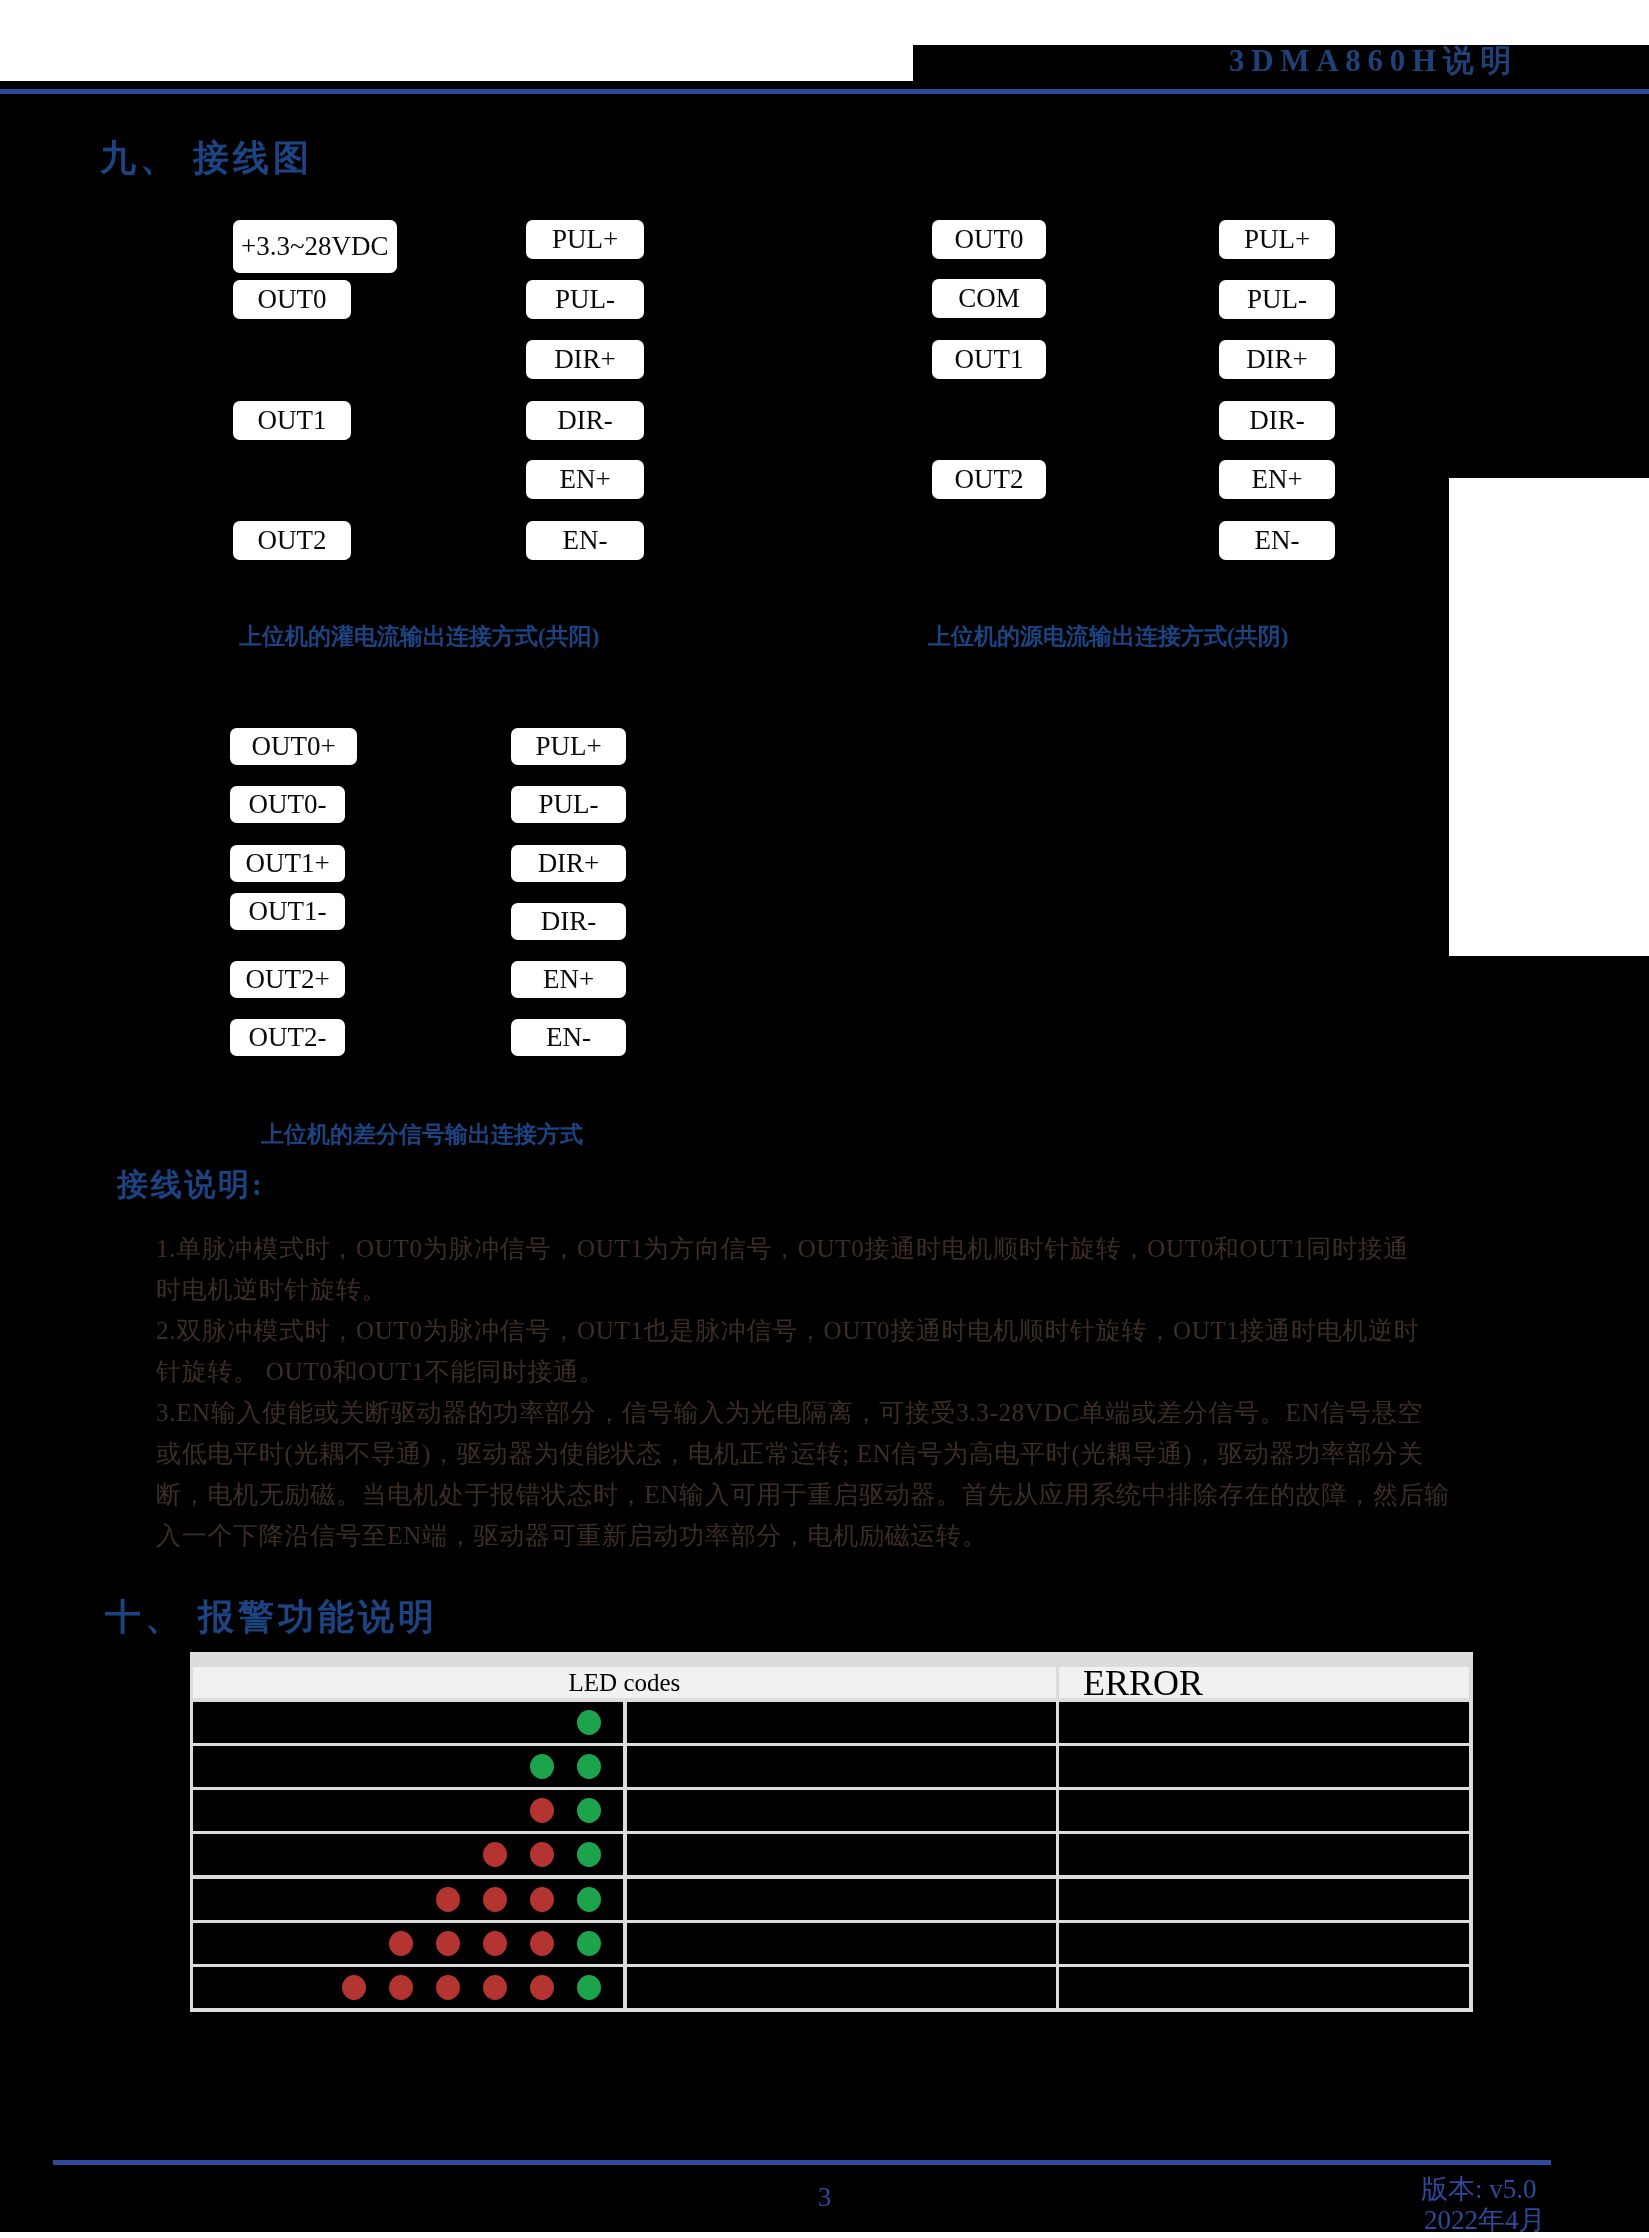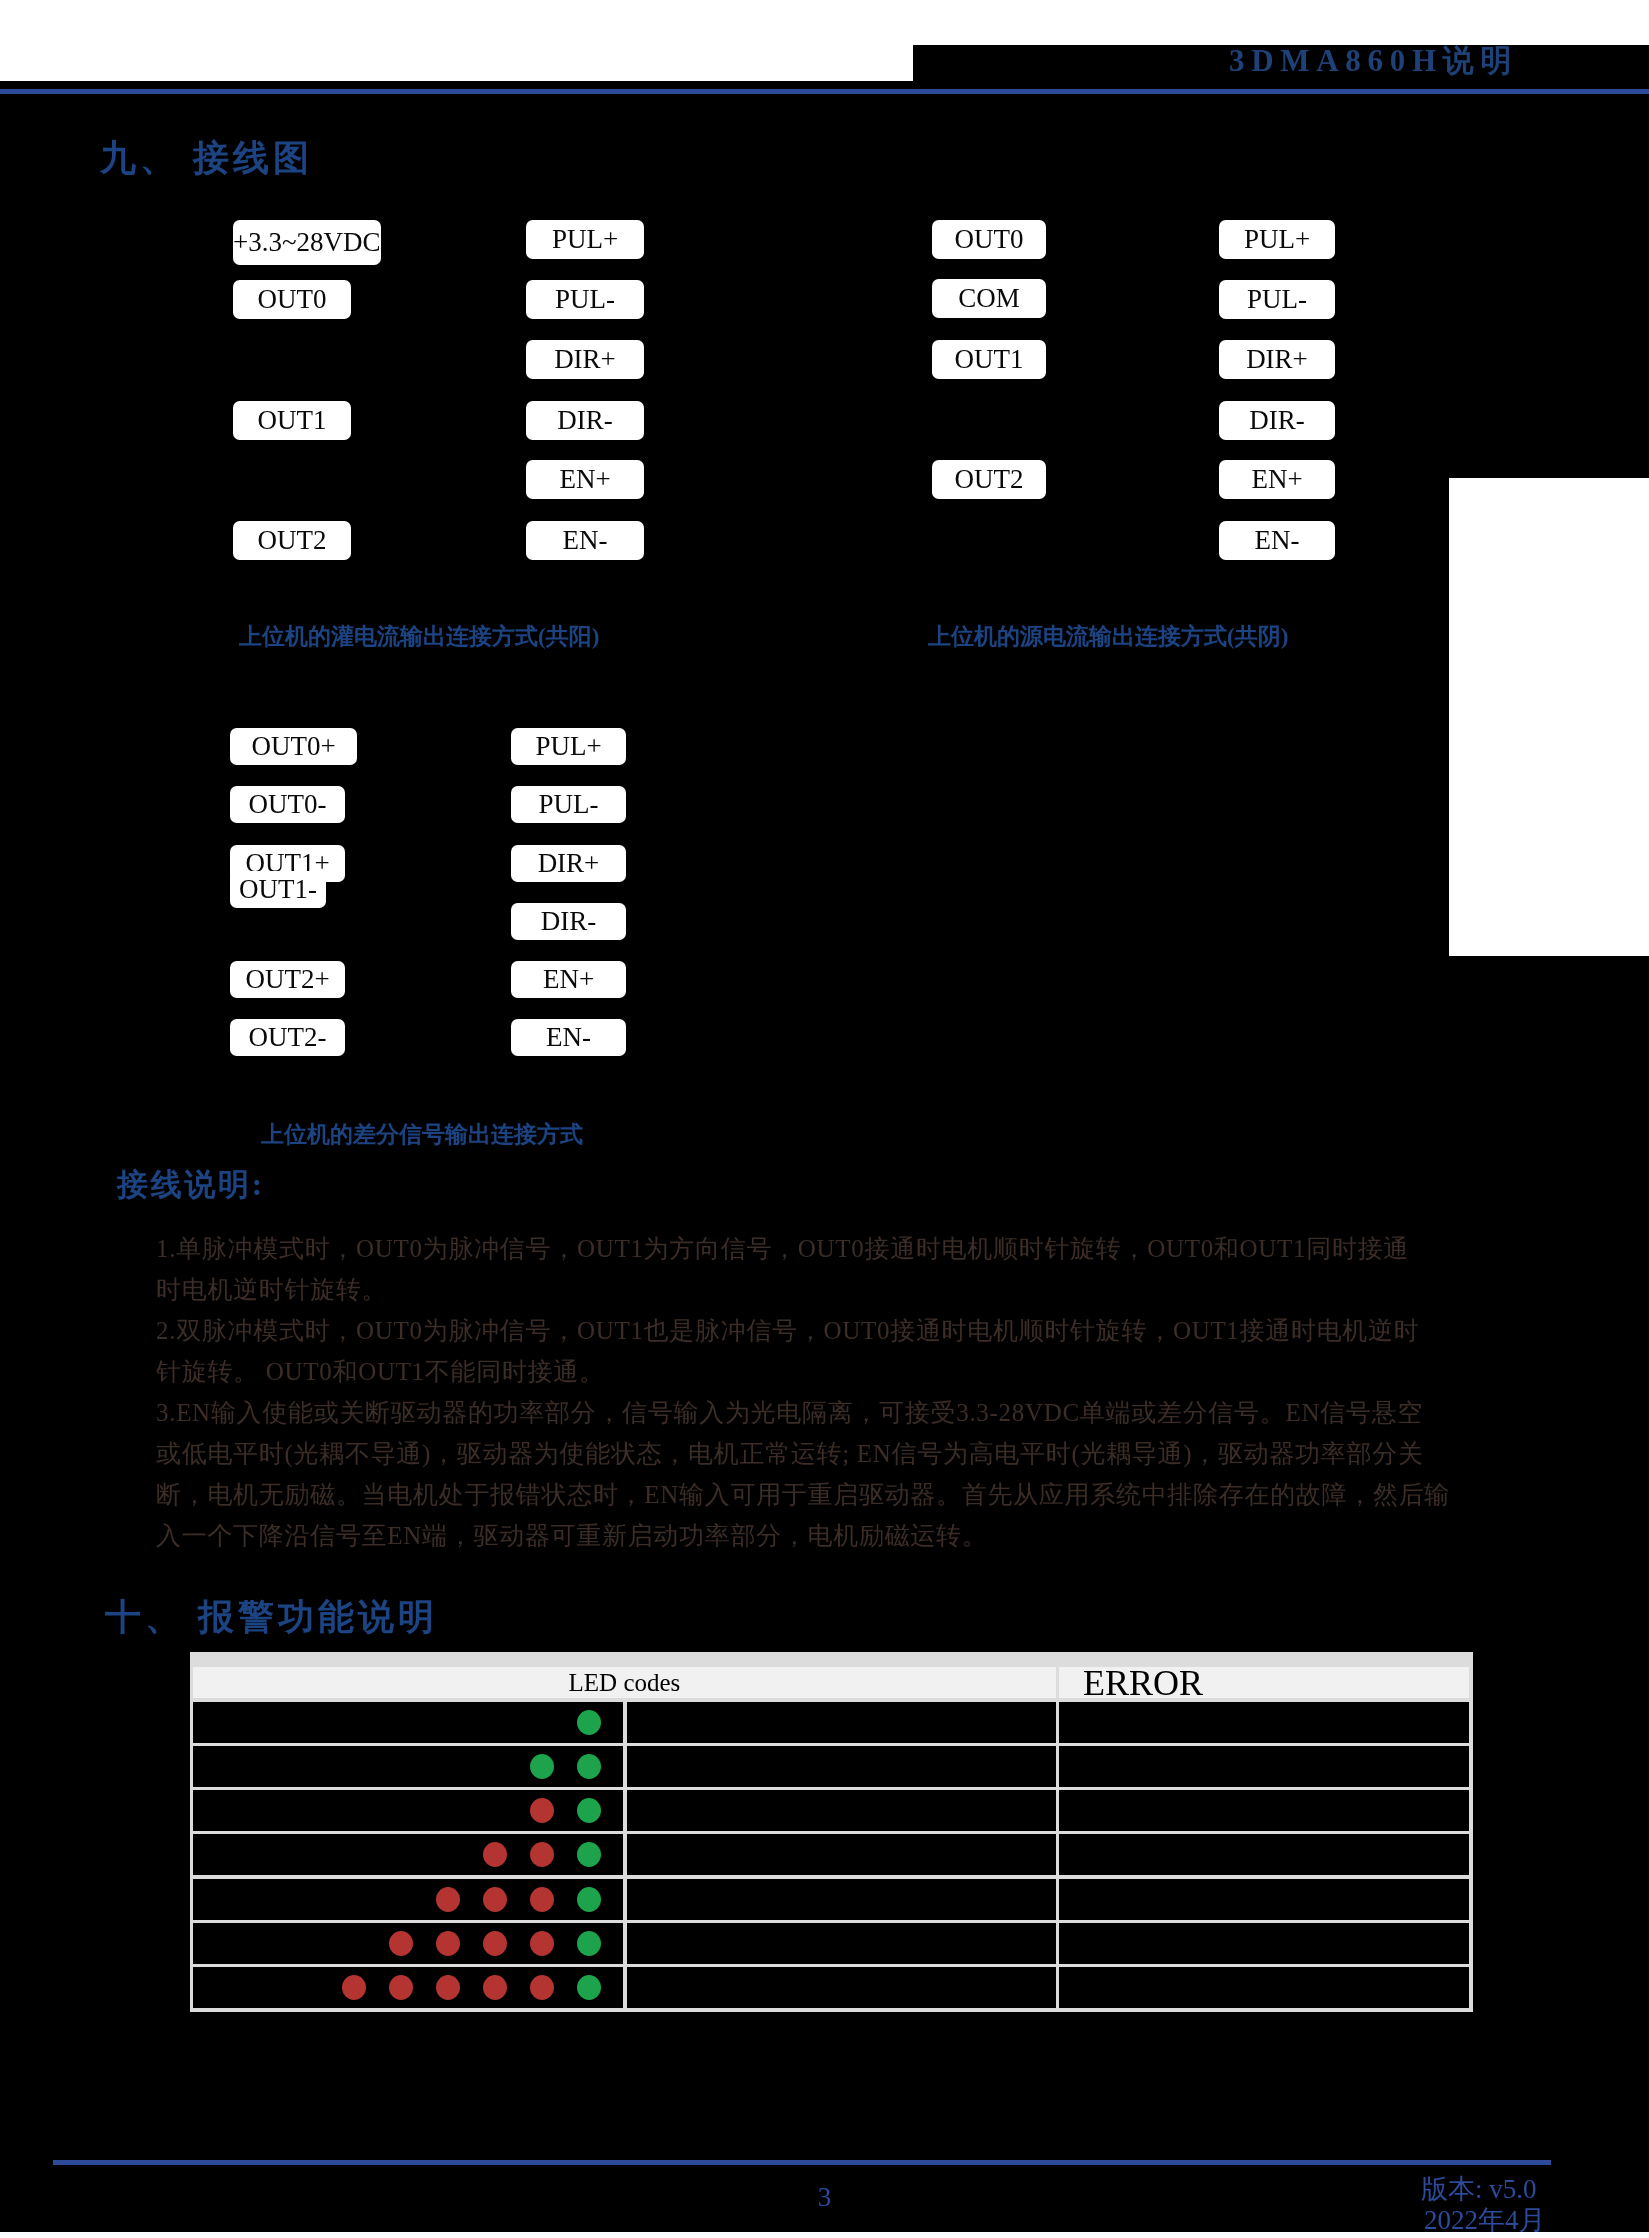--- a/index.html
+++ b/index.html
@@ -58,21 +58,21 @@
 <div class="page">
 
   <div class="hdr-white-top"></div>
   <div class="hdr-white-left"></div>
   <div class="hdr-title">3DMA860H说明</div>
   <div class="rule-top"></div>
 
   <div class="sec-title sec9">九、 接线图</div>
 
   <div id="wiring-diagrams">
-      <div class="pinbox" style="left: 233px; top: 220px; height: 45px; padding: 0px 0;">+3.3~28VDC</div>
+      <div class="pinbox" style="left: 233px; top: 220px; height: 53px; padding: 0px 8px;">+3.3~28VDC</div>
       <div class="pinbox" style="left: 233px; top: 280px; height: 39px; width: 118px;">OUT0</div>
       <div class="pinbox" style="left: 233px; top: 401px; height: 39px; width: 118px;">OUT1</div>
       <div class="pinbox" style="left: 233px; top: 521px; height: 39px; width: 118px;">OUT2</div>
       <div class="pinbox" style="left: 526px; top: 220px; height: 39px; width: 118px;">PUL+</div>
       <div class="pinbox" style="left: 526px; top: 280px; height: 39px; width: 118px;">PUL-</div>
       <div class="pinbox" style="left: 526px; top: 340px; height: 39px; width: 118px;">DIR+</div>
       <div class="pinbox" style="left: 526px; top: 401px; height: 39px; width: 118px;">DIR-</div>
       <div class="pinbox" style="left: 526px; top: 460px; height: 39px; width: 118px;">EN+</div>
       <div class="pinbox" style="left: 526px; top: 521px; height: 39px; width: 118px;">EN-</div>
       <div class="pinbox" style="left: 932px; top: 220px; height: 39px; width: 114px;">OUT0</div>
@@ -81,21 +81,21 @@
       <div class="pinbox" style="left: 932px; top: 460px; height: 39px; width: 114px;">OUT2</div>
       <div class="pinbox" style="left: 1219px; top: 220px; height: 39px; width: 116px;">PUL+</div>
       <div class="pinbox" style="left: 1219px; top: 280px; height: 39px; width: 116px;">PUL-</div>
       <div class="pinbox" style="left: 1219px; top: 340px; height: 39px; width: 116px;">DIR+</div>
       <div class="pinbox" style="left: 1219px; top: 401px; height: 39px; width: 116px;">DIR-</div>
       <div class="pinbox" style="left: 1219px; top: 460px; height: 39px; width: 116px;">EN+</div>
       <div class="pinbox" style="left: 1219px; top: 521px; height: 39px; width: 116px;">EN-</div>
       <div class="pinbox" style="left: 230px; top: 728px; height: 37px; width: 127px;">OUT0+</div>
       <div class="pinbox" style="left: 230px; top: 786px; height: 37px; width: 115px;">OUT0-</div>
       <div class="pinbox" style="left: 230px; top: 845px; height: 37px; width: 115px;">OUT1+</div>
-      <div class="pinbox" style="left: 230px; top: 871px; height: 37px; width: 96px;">OUT1-</div>
+      <div class="pinbox" style="left: 230px; top: 893px; height: 37px; width: 115px;">OUT1-</div>
       <div class="pinbox" style="left: 230px; top: 961px; height: 37px; width: 115px;">OUT2+</div>
       <div class="pinbox" style="left: 230px; top: 1019px; height: 37px; width: 115px;">OUT2-</div>
       <div class="pinbox" style="left: 511px; top: 728px; height: 37px; width: 115px;">PUL+</div>
       <div class="pinbox" style="left: 511px; top: 786px; height: 37px; width: 115px;">PUL-</div>
       <div class="pinbox" style="left: 511px; top: 845px; height: 37px; width: 115px;">DIR+</div>
       <div class="pinbox" style="left: 511px; top: 903px; height: 37px; width: 115px;">DIR-</div>
       <div class="pinbox" style="left: 511px; top: 961px; height: 37px; width: 115px;">EN+</div>
       <div class="pinbox" style="left: 511px; top: 1019px; height: 37px; width: 115px;">EN-</div>
     </div>
 

